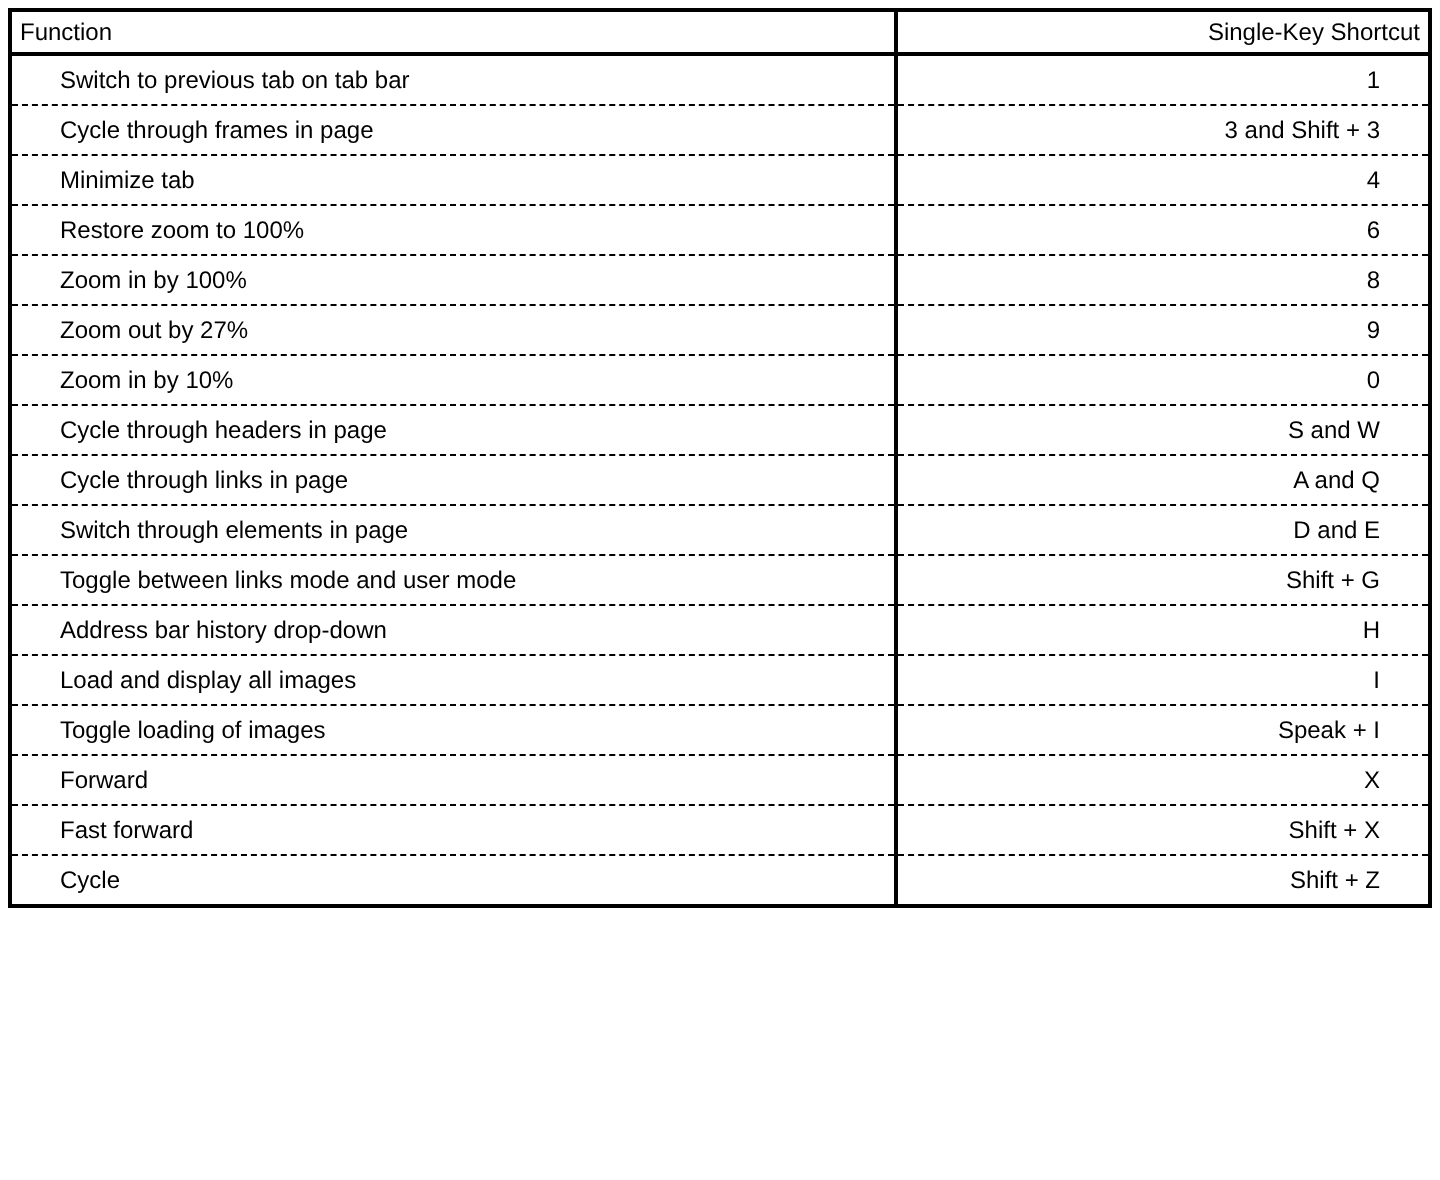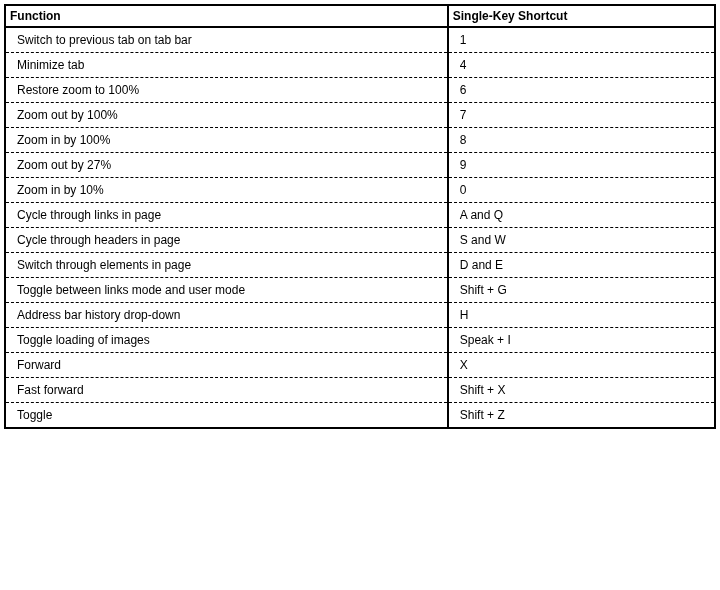--- a/index.html
+++ b/index.html
@@ -14,37 +14,38 @@
       padding: 4px;
     }
     table {
       border-collapse: collapse;
       width: 712px;
       border: 2px solid #000000;
     }
     th, td {
       text-align: left;
       vertical-align: middle;
-      padding: 5px 11px;
+      padding: 5px 24px;
       border-right: 2px solid #000000;
     }
     th:last-child, td:last-child {
       border-right: none;
+      text-align: right;
     }
     thead tr {
       border-bottom: 2px solid #000000;
     }
     tbody tr {
       border-bottom: 1px dashed #000000;
     }
     tbody tr:last-child {
       border-bottom: none;
     }
     th {
-      font-weight: bold;
+      font-weight: normal;
       padding: 3px 4px;
     }
     col.func {
       width: 444px;
     }
     col.shortcut {
       width: 268px;
     }
   </style>
 </head>
@@ -60,73 +61,77 @@
       <th>Function</th>
       <th>Single-Key Shortcut</th>
     </tr>
   </thead>
   <tbody id="rows">
       <tr>
         <td>Switch to previous tab on tab bar</td>
         <td>1</td>
       </tr>
       <tr>
+        <td>Cycle through frames in page</td>
+        <td>3 and Shift + 3</td>
+      </tr>
+      <tr>
         <td>Minimize tab</td>
         <td>4</td>
       </tr>
       <tr>
         <td>Restore zoom to 100%</td>
         <td>6</td>
-      </tr>
-      <tr>
-        <td>Zoom out by 100%</td>
-        <td>7</td>
       </tr>
       <tr>
         <td>Zoom in by 100%</td>
         <td>8</td>
       </tr>
       <tr>
         <td>Zoom out by 27%</td>
         <td>9</td>
       </tr>
       <tr>
         <td>Zoom in by 10%</td>
         <td>0</td>
       </tr>
       <tr>
+        <td>Cycle through headers in page</td>
+        <td>S and W</td>
+      </tr>
+      <tr>
         <td>Cycle through links in page</td>
         <td>A and Q</td>
-      </tr>
-      <tr>
-        <td>Cycle through headers in page</td>
-        <td>S and W</td>
       </tr>
       <tr>
         <td>Switch through elements in page</td>
         <td>D and E</td>
       </tr>
       <tr>
         <td>Toggle between links mode and user mode</td>
         <td>Shift + G</td>
       </tr>
       <tr>
         <td>Address bar history drop-down</td>
         <td>H</td>
       </tr>
       <tr>
+        <td>Load and display all images</td>
+        <td>I</td>
+      </tr>
+      <tr>
         <td>Toggle loading of images</td>
         <td>Speak + I</td>
       </tr>
       <tr>
         <td>Forward</td>
         <td>X</td>
       </tr>
       <tr>
         <td>Fast forward</td>
         <td>Shift + X</td>
       </tr>
       <tr>
-        <td>Toggle</td>
+        <td>Cycle</td>
         <td>Shift + Z</td>
       </tr>
     </tbody>
 </table>
 
 </body></html>

